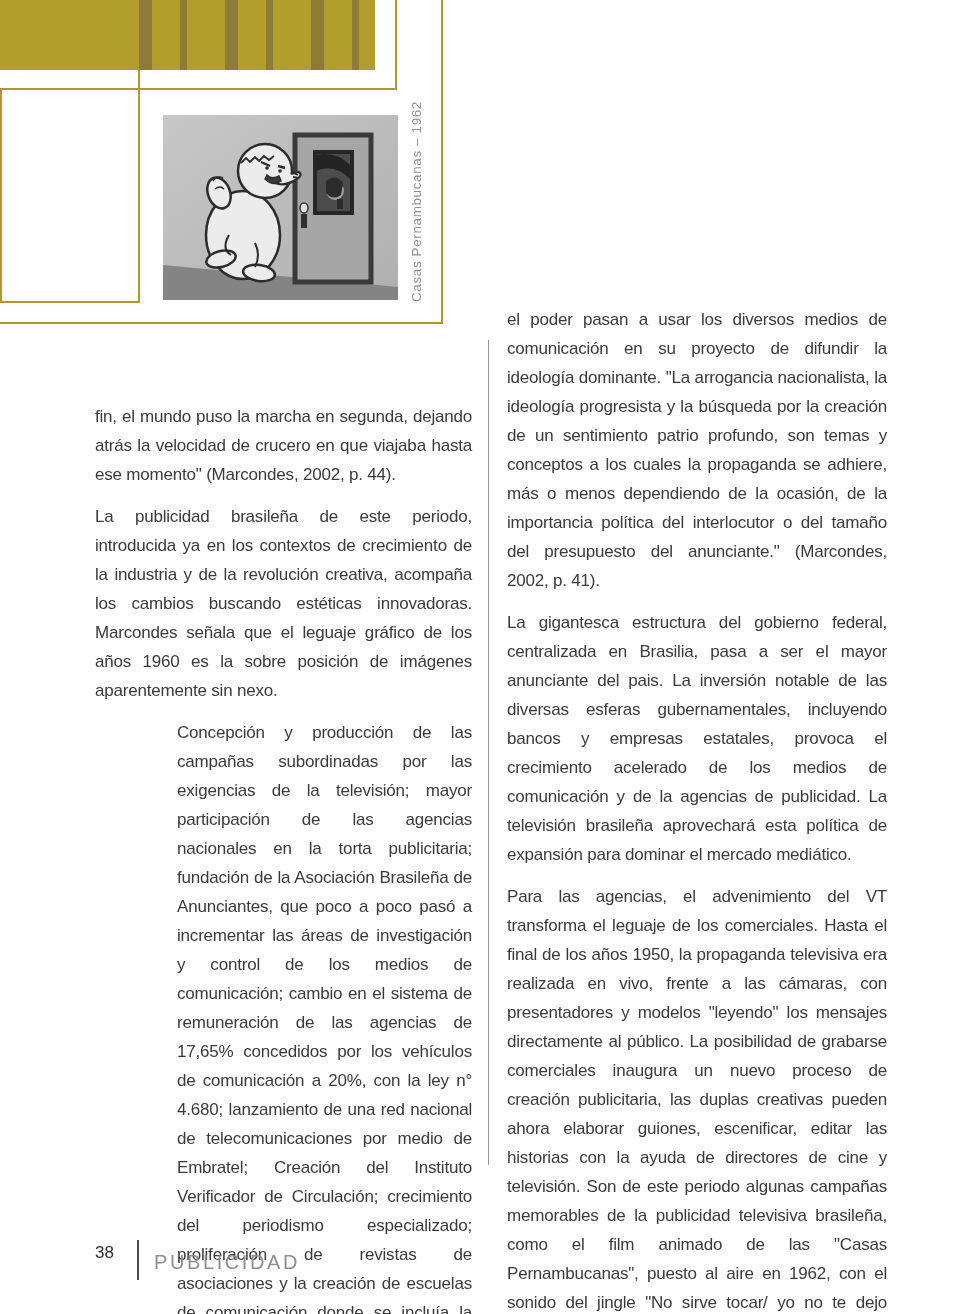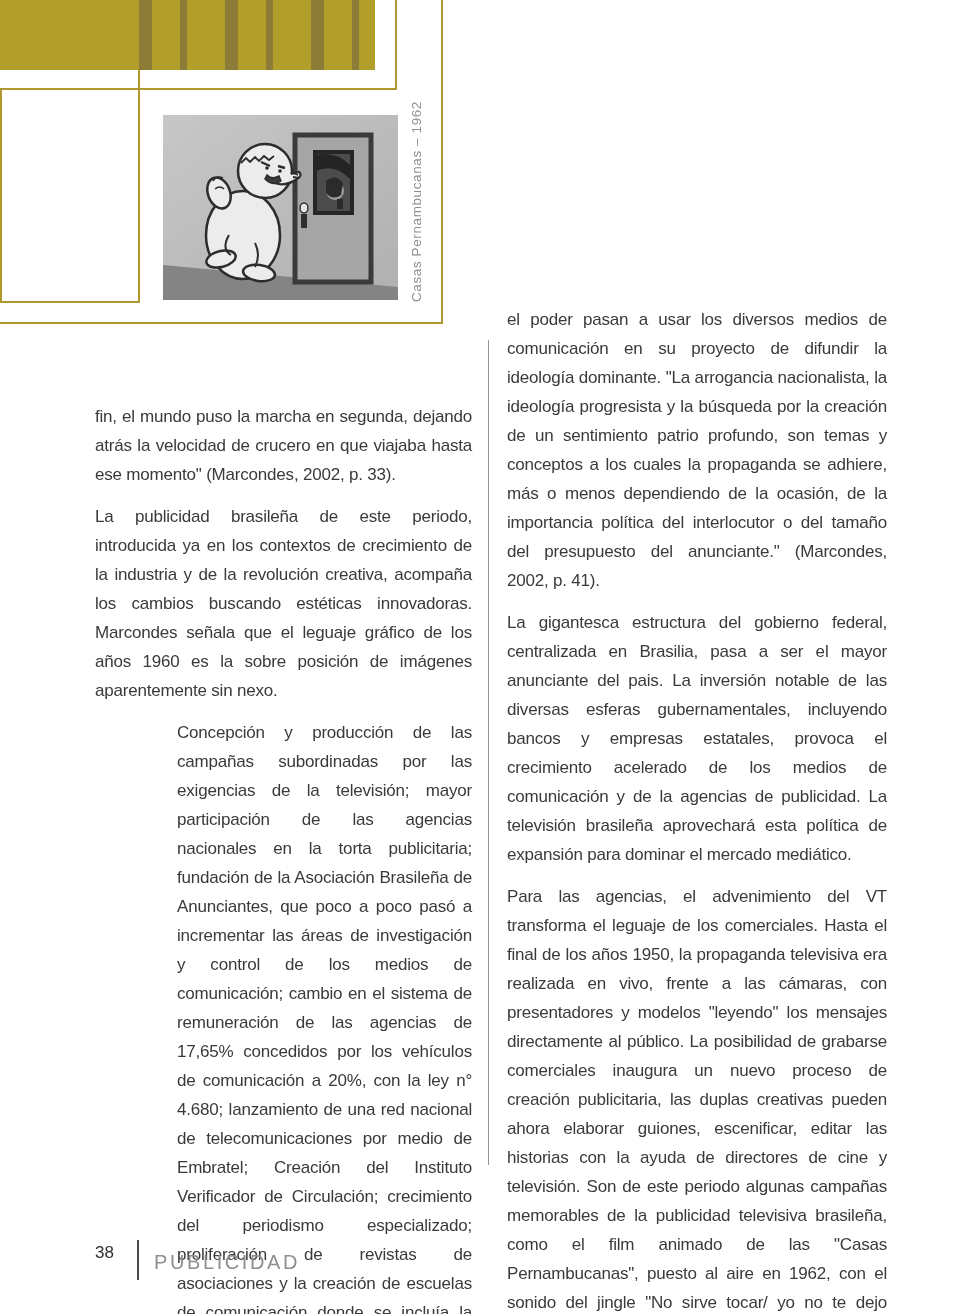--- a/index.html
+++ b/index.html
@@ -91,21 +91,21 @@
       <ellipse cx="58" cy="144" rx="15" ry="8" stroke-width="2.5" transform="rotate(-14 58 144)"></ellipse>
       <ellipse cx="96" cy="158" rx="16" ry="8" stroke-width="2.5" transform="rotate(8 96 158)"></ellipse>
       <path d="M66,120 q-8,14 2,20 M92,128 q6,12 0,24" fill="none" stroke-width="2"></path>
     </g>
   </svg>
   <div class="figure-caption">Casas Pernambucanas – 1962</div>
 
   <div class="col-divider"></div>
 
   <div class="col col-left">
-    <p>fin, el mundo puso la marcha en segunda, dejando atrás la velocidad de crucero en que viajaba hasta ese momento" (Marcondes, 2002, p. 33).</p>
+    <p>fin, el mundo puso la marcha en segunda, dejando atrás la velocidad de crucero en que viajaba hasta ese momento" (Marcondes, 2002, p. 44).</p>
     <p>La publicidad brasileña de este periodo, introducida ya en los contextos de crecimiento de la industria y de la revolución creativa, acompaña los cambios buscando estéticas innovadoras. Marcondes señala que el leguaje gráfico de los años 1960 es la sobre posición de imágenes aparentemente sin nexo.</p>
     <p class="bq-l">Concepción y producción de las campañas subordinadas por las exigencias de la televisión; mayor participación de las agencias nacionales en la torta publicitaria; fundación de la Asociación Brasileña de Anunciantes, que poco a poco pasó a incrementar las áreas de investigación y control de los medios de comunicación; cambio en el sistema de remuneración de las agencias de 17,65% concedidos por los vehículos de comunicación a 20%, con la ley n° 4.680; lanzamiento de una red nacional de telecomunicaciones por medio de Embratel; Creación del Instituto Verificador de Circulación; crecimiento del periodismo especializado; proliferación de revistas de asociaciones y la creación de escuelas de comunicación donde se incluía la enseñanza de la propaganda. (Carrascoza, 1999, p. 104).</p>
 
   </div>
 
   <div class="col col-right">
     <p>el poder pasan a usar los diversos medios de comunicación en su proyecto de difundir la ideología dominante. "La arrogancia nacionalista, la ideología progresista y la búsqueda por la creación de un sentimiento patrio profundo, son temas y conceptos a los cuales la propaganda se adhiere, más o menos dependiendo de la ocasión, de la importancia política del interlocutor o del tamaño del presupuesto del anunciante." (Marcondes, 2002, p. 41).</p>
     <p>La gigantesca estructura del gobierno federal, centralizada en Brasilia, pasa a ser el mayor anunciante del pais. La inversión notable de las diversas esferas gubernamentales, incluyendo bancos y empresas estatales, provoca el crecimiento acelerado de los medios de comunicación y de la agencias de publicidad. La televisión brasileña aprovechará esta política de expansión para dominar el mercado mediático.</p>
     <p><span>Para las agencias, el advenimiento del VT transforma el leguaje de los comerciales. Hasta el final de los años 1950, la propaganda televisiva era realizada en vivo, frente a las cámaras, con presentadores y modelos "leyendo" los mensajes directamente al público. La posibilidad de grabarse comerciales inaugura un nuevo proceso de creación publicitaria, las duplas creativas pueden ahora elaborar guiones, escenificar, editar las historias con la ayuda de directores de cine y televisión. Son de este periodo algunas campañas memorables de la publicidad televisiva brasileña, como el film animado de las "Casas Pernambucanas", puesto al aire en 1962, con el sonido del </span><span class="it">jingle</span><span> "No sirve tocar/ yo no te dejo entrar/ las casas pernambucanas/ son las que van a calentar mi hogar"</span></p>
 

